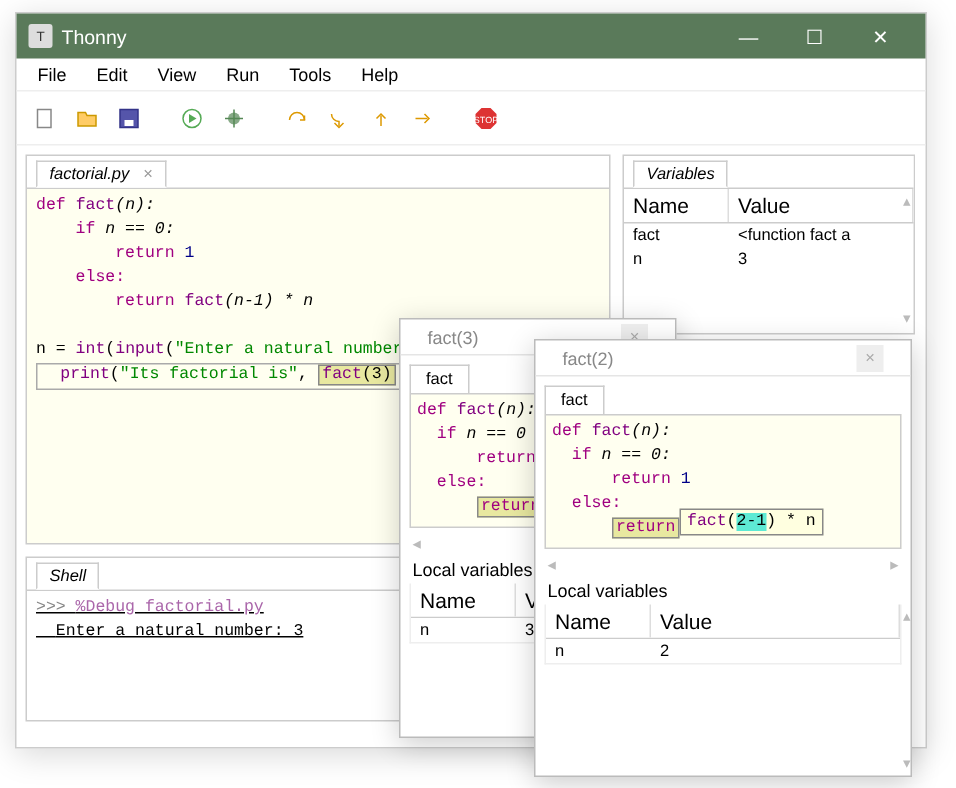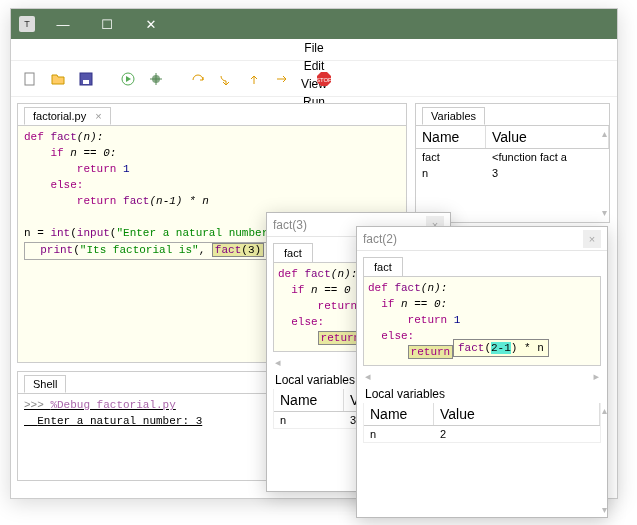--- a/index.html
+++ b/index.html
@@ -50,21 +50,20 @@
     color: #fff;
     cursor: pointer;
     font-size: 13px;
   }
   .menubar {
     height: 22px;
     display: flex;
     align-items: center;
     padding: 0 4px;
     border-bottom: 1px solid #eee;
-    flex-direction: column;
   }
   .menu-item {
     padding: 2px 10px;
     cursor: pointer;
     font-size: 12px;
   }
   .toolbar {
     height: 36px;
     display: flex;
     align-items: center;
@@ -91,20 +90,21 @@
     background: #fff;
   }
   .panel-titlebar {
     height: 22px;
     background: #fff;
     border-bottom: 1px solid #ccc;
     display: flex;
     align-items: center;
     font-size: 12px;
     padding: 0 6px;
+    font-style: italic;
   }
   .panel-tab {
     border: 1px solid #ccc;
     border-bottom: 1px solid #fff;
     padding: 2px 8px;
     position: relative;
     top: 1px;
     background: #fff;
     font-size: 11px;
   }
@@ -168,21 +168,21 @@
     position: absolute;
     background: #fff;
     border: 1px solid #bbb;
     box-shadow: 0 4px 18px rgba(0,0,0,.2);
   }
   .frame-title {
     height: 24px;
     display: flex;
     align-items: center;
     justify-content: space-between;
-    padding: 0 6px;
+    padding: 0 18px;
     color: #888;
     font-size: 12px;
     border-bottom: 1px solid #e5e5e5;
   }
   .frame-close {
     width: 18px; height: 18px;
     background: #eee;
     display: flex;
     align-items: center;
     justify-content: center;
@@ -244,20 +244,21 @@
     font-size: 11px;
     white-space: nowrap;
   }
 </style>
 </head>
 <body>
 
 <div class="window main-window">
   <div class="titlebar">
     <span class="titlebar-icon">T</span>
+    <span class="titlebar-title">Thonny</span>
     <div class="titlebar-btn">—</div>
     <div class="titlebar-btn">☐</div>
     <div class="titlebar-btn">✕</div>
   </div>
 
   <div class="menubar">
     <div class="menu-item">File</div>
     <div class="menu-item">Edit</div>
     <div class="menu-item">View</div>
     <div class="menu-item">Run</div>

